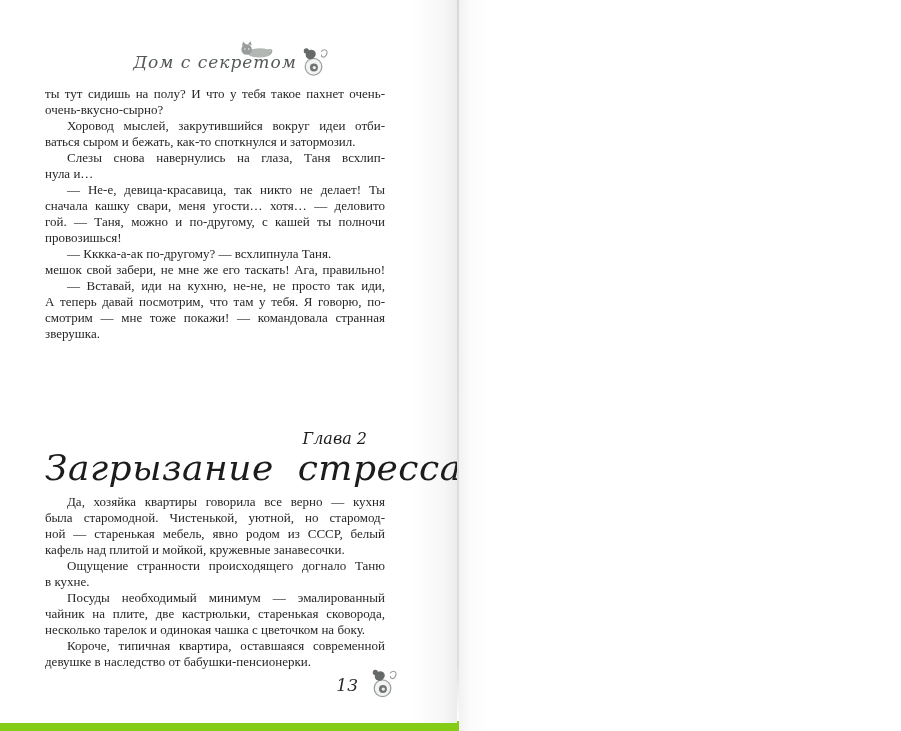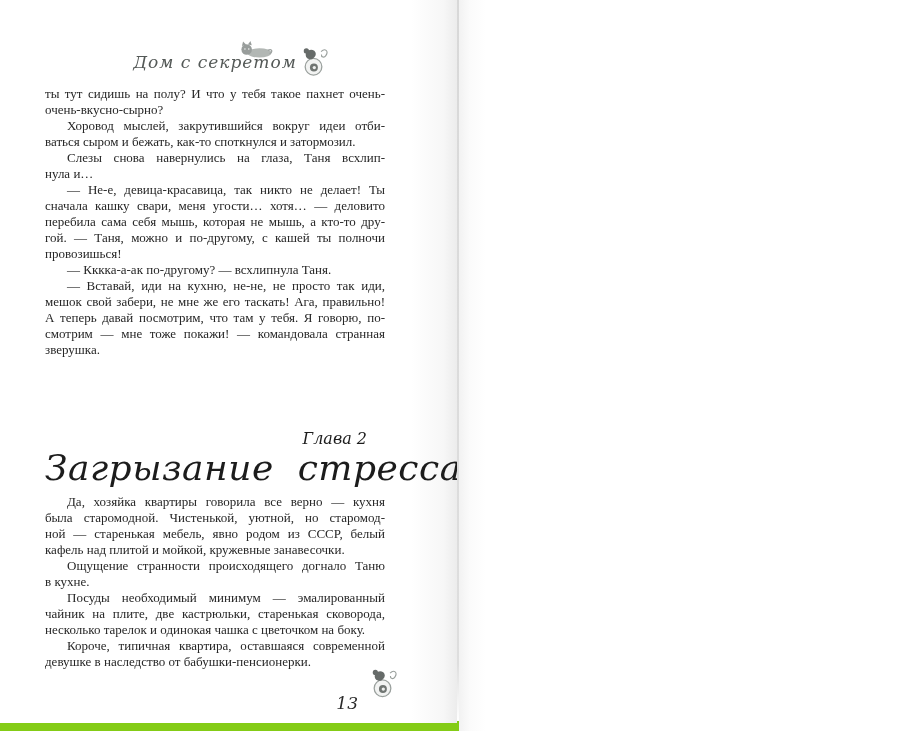--- a/index.html
+++ b/index.html
@@ -60,21 +60,21 @@
     white-space:nowrap;
   }
 
   
   .page-footer {
     position:absolute; top:667px; left:45px; width:353px;
     display:flex; justify-content:flex-end; align-items:flex-start; gap:13px;
   }
   .page-number {
     font-family:"DejaVu Serif", serif; font-style:italic;
-    font-size:17px; color:#2a2a2a; margin-top:26px;
+    font-size:17px; color:#2a2a2a; margin-top:8px;
   }
 </style>
 </head>
 <body>
 
 <div class="spread">
 
   <div class="page-left">
 
     <div class="running-header">
@@ -113,30 +113,29 @@
           <div class="line indent">Хоровод мыслей, закрутившийся вокруг идеи отби-</div>
           <div class="line last">ваться сыром и бежать, как-то споткнулся и затормозил.</div>
         </div>
         <div class="para">
           <div class="line indent">Слезы снова навернулись на глаза, Таня всхлип-</div>
           <div class="line last">нула и…</div>
         </div>
         <div class="para">
           <div class="line indent">— Не-е, девица-красавица, так никто не делает! Ты</div>
           <div class="line">сначала кашку свари, меня угости… хотя… — деловито</div>
-          <div class="line">перебила сама себя мышь, которая не мышь, а кто-то дру-</div>
           <div class="line">гой. — Таня, можно и по-другому, с кашей ты полночи</div>
           <div class="line last">провозишься!</div>
         </div>
         <div class="para">
           <div class="line last indent">— Кккка-а-ак по-другому? — всхлипнула Таня.</div>
         </div>
         <div class="para">
+          <div class="line">мешок свой забери, не мне же его таскать! Ага, правильно!</div>
           <div class="line indent">— Вставай, иди на кухню, не-не, не просто так иди,</div>
-          <div class="line">мешок свой забери, не мне же его таскать! Ага, правильно!</div>
           <div class="line">А теперь давай посмотрим, что там у тебя. Я говорю, по-</div>
           <div class="line">смотрим — мне тоже покажи! — командовала странная</div>
           <div class="line last">зверушка.</div>
         </div>
       </div>
 
     <div class="chapter-label">Глава 2</div>
     <div class="chapter-title">Загрызание стресса</div>
 
     <div class="text-block text-block-2">

